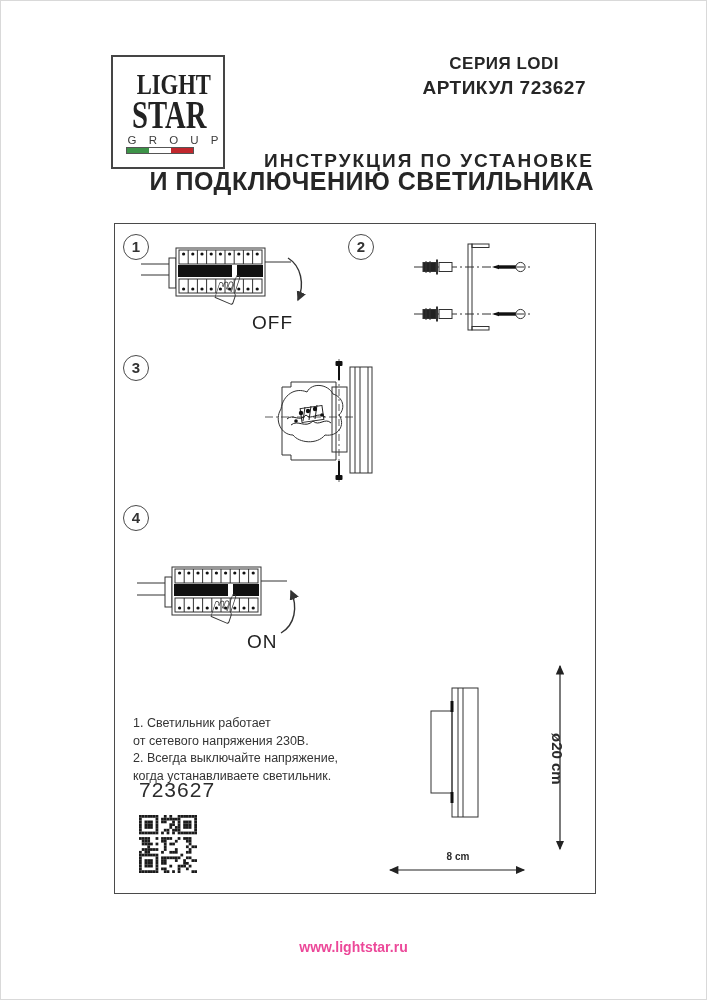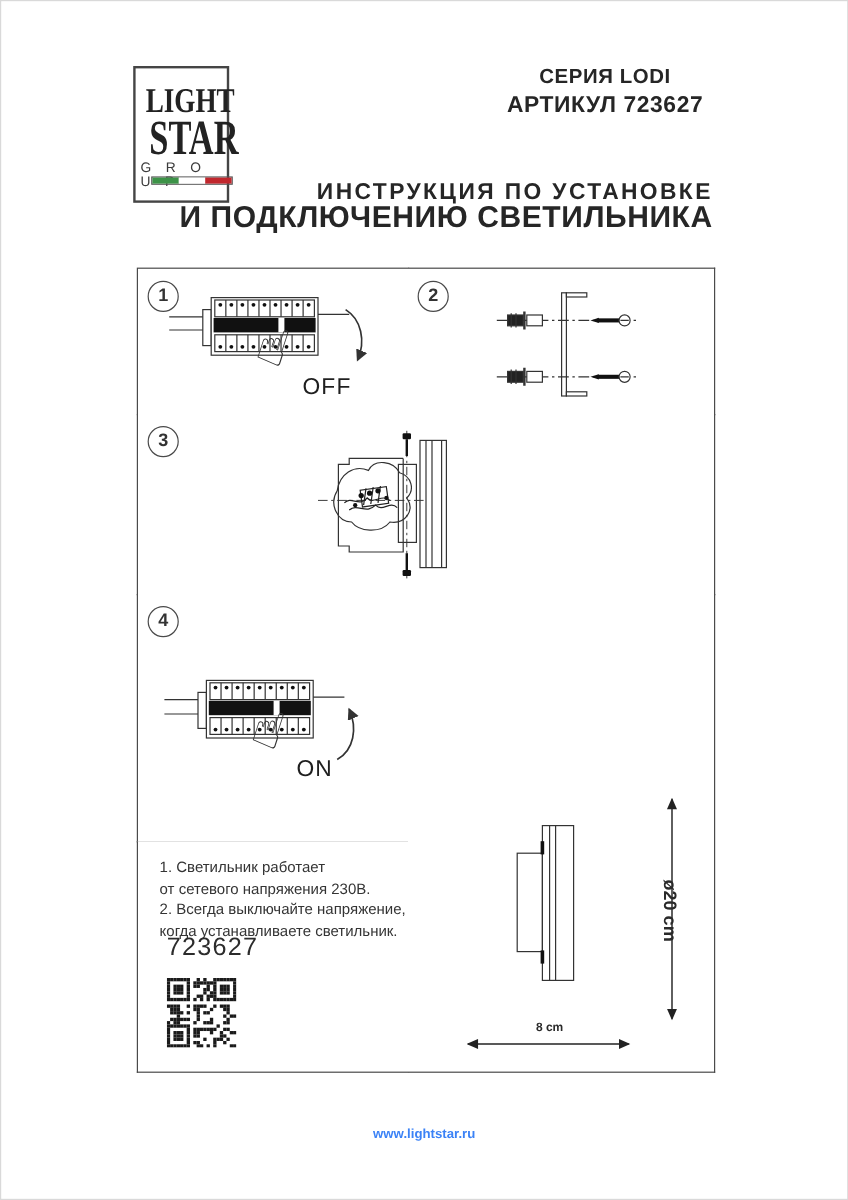--- a/index.html
+++ b/index.html
@@ -4,22 +4,22 @@
 <style>
   * { margin:0; padding:0; box-sizing:border-box; }
   body { background:#888; font-family:"Liberation Sans", sans-serif; }
   .page {
     position:relative; width:707px; height:1000px; margin:0 auto;
     background:#ffffff; border:1px solid #d9d9d9; overflow:hidden;
     color:#2b2b2b;
   }
   
   .logo-box {
-    position:absolute; left:110px; top:54px; width:80px; height:114px;
-    border:2px solid #454545; background:#fff; text-align:left;
+    position:absolute; left:110px; top:54px; width:114px; height:114px;
+    border:2px solid #454545; background:#fff; text-align:right;
   }
   .logo-light {
     font-family:"Liberation Serif", serif; font-weight:bold; color:#222;
     font-size:29px; line-height:27px; margin-top:14px;
     transform:scaleX(.78); transform-origin:center;
   }
   .logo-star {
     font-family:"Liberation Serif", serif; font-weight:bold; color:#222;
     font-size:41px; line-height:33px;
     transform:scaleX(.70); transform-origin:center;
@@ -86,21 +86,21 @@
   
   .dim-h-label { position:absolute; left:78px; top:356px; width:80px;
     text-align:center; font-size:10px; font-weight:bold; color:#2a2a2a; }
   .dim-v-label { position:absolute; left:226px; top:238px; font-size:15px;
     font-weight:bold; color:#2a2a2a; transform:rotate(90deg);
     transform-origin:0 0; white-space:nowrap; }
 
   
   .footer {
     position:absolute; left:0; top:938px; width:100%; text-align:center;
-    font-size:11px; font-weight:bold; color:#3b82f6;
+    font-size:14px; font-weight:bold; color:#ec4899;
   }
 </style>
 </head>
 <body>
 
 <div class="page">
 
   <div class="logo-box">
     <div class="logo-light">LIGHT</div>
     <div class="logo-star">STAR</div>

